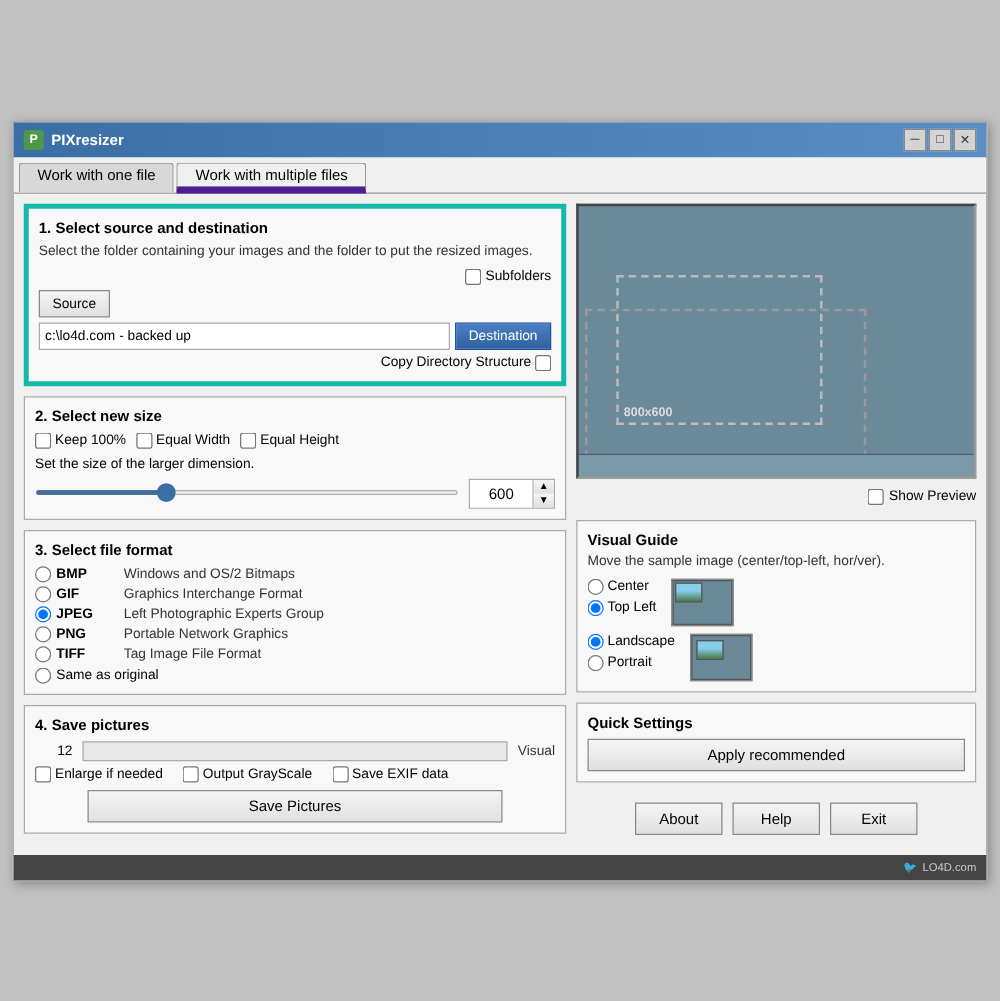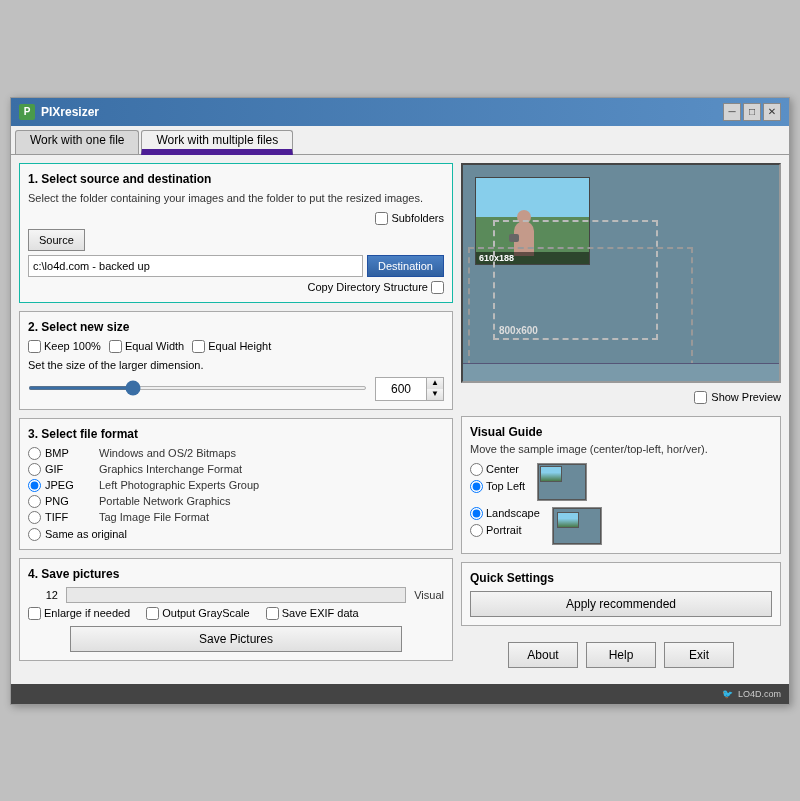--- a/index.html
+++ b/index.html
@@ -105,21 +105,21 @@
     }
 
     .right-panel {
       width: 320px;
       display: flex;
       flex-direction: column;
       gap: 8px;
     }
 
     .section-box {
-      border: 1px solid #14b8a6;
+      border: 4px solid #14b8a6;
       padding: 8px;
       background: #f8f8f8;
     }
 
     .section-title {
       font-weight: bold;
       margin-bottom: 6px;
       font-size: 12px;
     }
 
@@ -272,21 +272,21 @@
 
     .radio-row {
       display: flex;
       align-items: center;
       gap: 4px;
       margin-bottom: 3px;
     }
 
     .radio-format {
       width: 50px;
-      font-weight: normal;
+      font-weight: bold;
       font-size: 11px;
     }
 
     .radio-desc {
       font-size: 11px;
       color: #333;
     }
 
     .same-as-original {
       display: flex;
@@ -582,29 +582,20 @@
           <button class="btn large" style="width:80%">Save Pictures</button>
         </div>
       </div>
 
     </div>
 
     <div class="right-panel">
 
       <div class="preview-area">
 
-        <div style="position:absolute; top:12px; left:12px; width:115px; height:88px; background: linear-gradient(180deg, #87ceeb 0%, #87ceeb 45%, #5a8a5a 45%); border:1px solid #444; overflow:hidden;">
-
-          <div style="position:absolute; bottom:8px; left:38px; width:20px; height:35px; background:#c49a8a; border-radius:10px 10px 0 0;"></div>
-          <div style="position:absolute; bottom:40px; left:41px; width:14px; height:14px; background:#c49a8a; border-radius:50%;"></div>
-
-          <div style="position:absolute; bottom:22px; left:33px; width:10px; height:8px; background:#666; border-radius:2px;"></div>
-
-          <div style="position:absolute; bottom:0; left:0; right:0; background:rgba(0,0,0,0.5); color:white; font-size:9px; padding:1px 3px; font-weight:bold;">610x188</div>
-        </div>
 
         <div style="position:absolute; top:55px; left:30px; width:165px; height:120px; border:2px dashed #bbb;">
           <span style="position:absolute; bottom:2px; left:4px; color:#ddd; font-size:10px; font-weight:bold;">800x600</span>
         </div>
 
         <div style="position:absolute; top:82px; left:5px; width:225px; height:140px; border:2px dashed #999;">
           <span style="position:absolute; bottom:2px; left:4px; color:#ccc; font-size:10px; font-weight:bold;">1024x768</span>
         </div>
 
         <div style="position:absolute; bottom:0; left:0; right:0; height:18px; background:#7a9aaa; border-top:1px solid #557;"></div>

